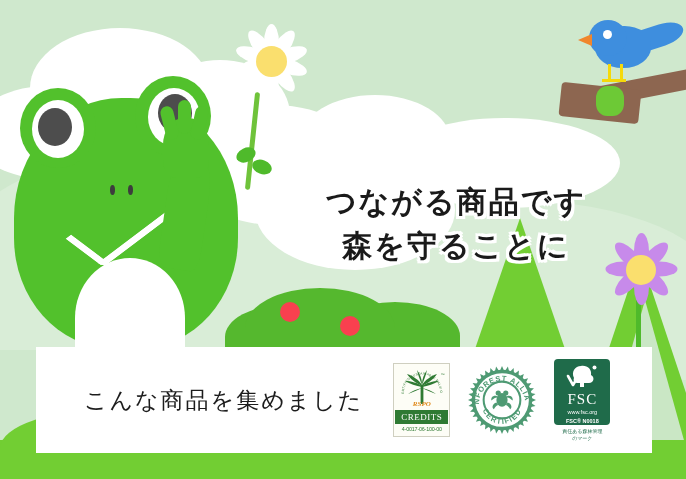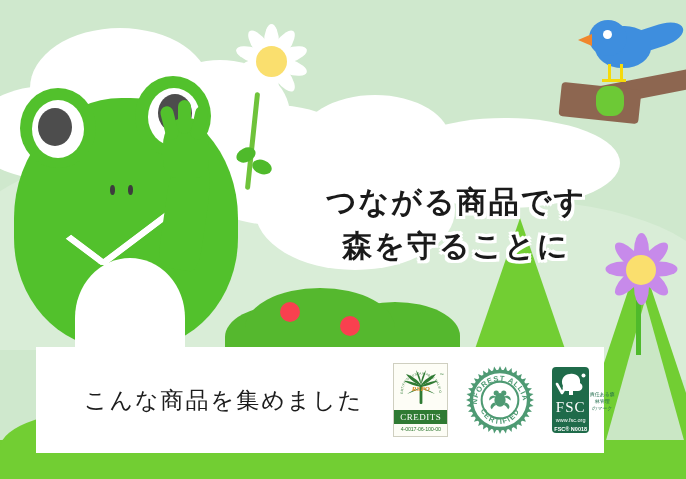--- a/index.html
+++ b/index.html
@@ -213,21 +213,21 @@
     text-shadow:
       -3px -3px 0 #fff,  3px -3px 0 #fff,
       -3px  3px 0 #fff,  3px  3px 0 #fff,
       -3px  0   0 #fff,  3px  0   0 #fff,
        0   -3px 0 #fff,  0    3px 0 #fff;
   }
   .headline .l2{display:block;}
 
   
   .card{
-    position:absolute;left:36px;top:347px;width:568px;height:106px;
+    position:absolute;left:36px;top:347px;width:616px;height:106px;
     background:#ffffff;
     display:flex;align-items:center;
   }
   .card-text{
     margin-left:48px;flex:0 0 auto;
     font-family:"DejaVu Sans",sans-serif;
     font-size:23px;color:#1c1c1c;letter-spacing:2px;white-space:nowrap;
   }
   .logos{display:flex;align-items:center;gap:18px;margin-left:30px;}
 
@@ -238,39 +238,39 @@
     box-sizing:border-box;
   }
   .rspo-top{position:relative;width:100%;height:46px;overflow:hidden;}
   .rspo-palm{position:absolute;left:50%;top:5px;transform:translateX(-50%);}
   .rspo-ring{
     position:absolute;left:50%;top:3px;transform:translateX(-50%);
     width:50px;height:40px;
   }
   .rspo-ring-text{font-size:3.4px;fill:#2f7a33;font-family:"Liberation Sans",sans-serif;letter-spacing:.3px;}
   .rspo-rspo-word{
-    position:absolute;left:0;right:0;bottom:17px;text-align:center;
+    position:absolute;left:0;right:0;bottom:2px;text-align:center;
     font-size:7px;font-weight:bold;color:#e08a1e;font-style:italic;
     font-family:"Liberation Serif",serif;
   }
   .rspo-credits{
     width:53px;height:14px;background:#2f7a33;color:#fff;
     display:flex;align-items:center;justify-content:center;
     font-size:9px;font-family:"Liberation Serif",serif;letter-spacing:.5px;
   }
   .rspo-code{
     font-size:5.4px;color:#2f7a33;margin-top:2px;letter-spacing:-.2px;
     font-family:"Liberation Sans",sans-serif;
   }
 
   
   .ra{width:68px;height:68px;position:relative;}
 
   
-  .fsc-wrap{display:flex;flex-direction:row;align-items:center;}
+  .fsc-wrap{display:flex;flex-direction:column;align-items:center;}
   .fsc{
     width:56px;height:66px;background:#1f6b4a;border-radius:4px;
     display:flex;flex-direction:column;align-items:center;justify-content:flex-start;
     padding-top:5px;box-sizing:border-box;color:#ffffff;
   }
   .fsc-word{font-size:15px;font-family:"Liberation Serif",serif;letter-spacing:1px;margin-top:1px;}
   .fsc-url{font-size:5.5px;font-family:"Liberation Sans",sans-serif;margin-top:1px;}
   .fsc-code{font-size:5.5px;font-family:"Liberation Sans",sans-serif;font-weight:bold;margin-top:3px;}
   .fsc-jp{
     margin-top:3px;text-align:center;color:#1f6b4a;

